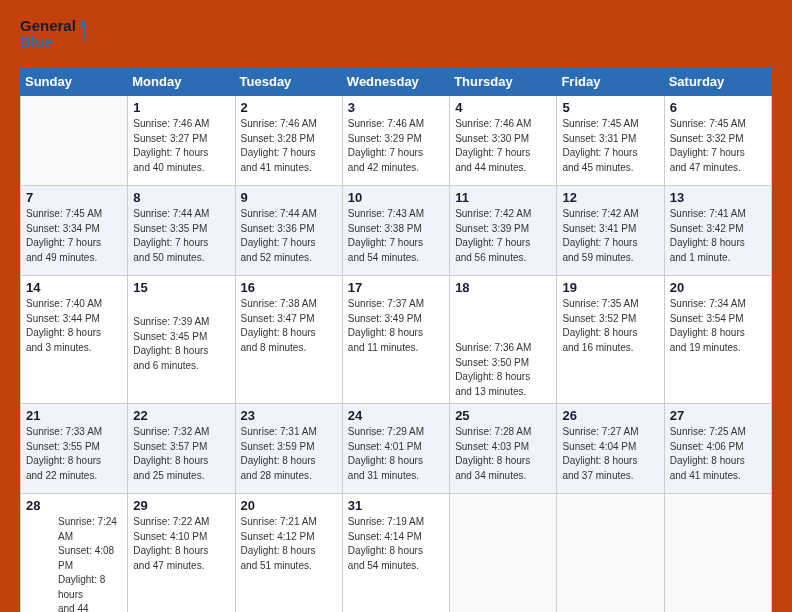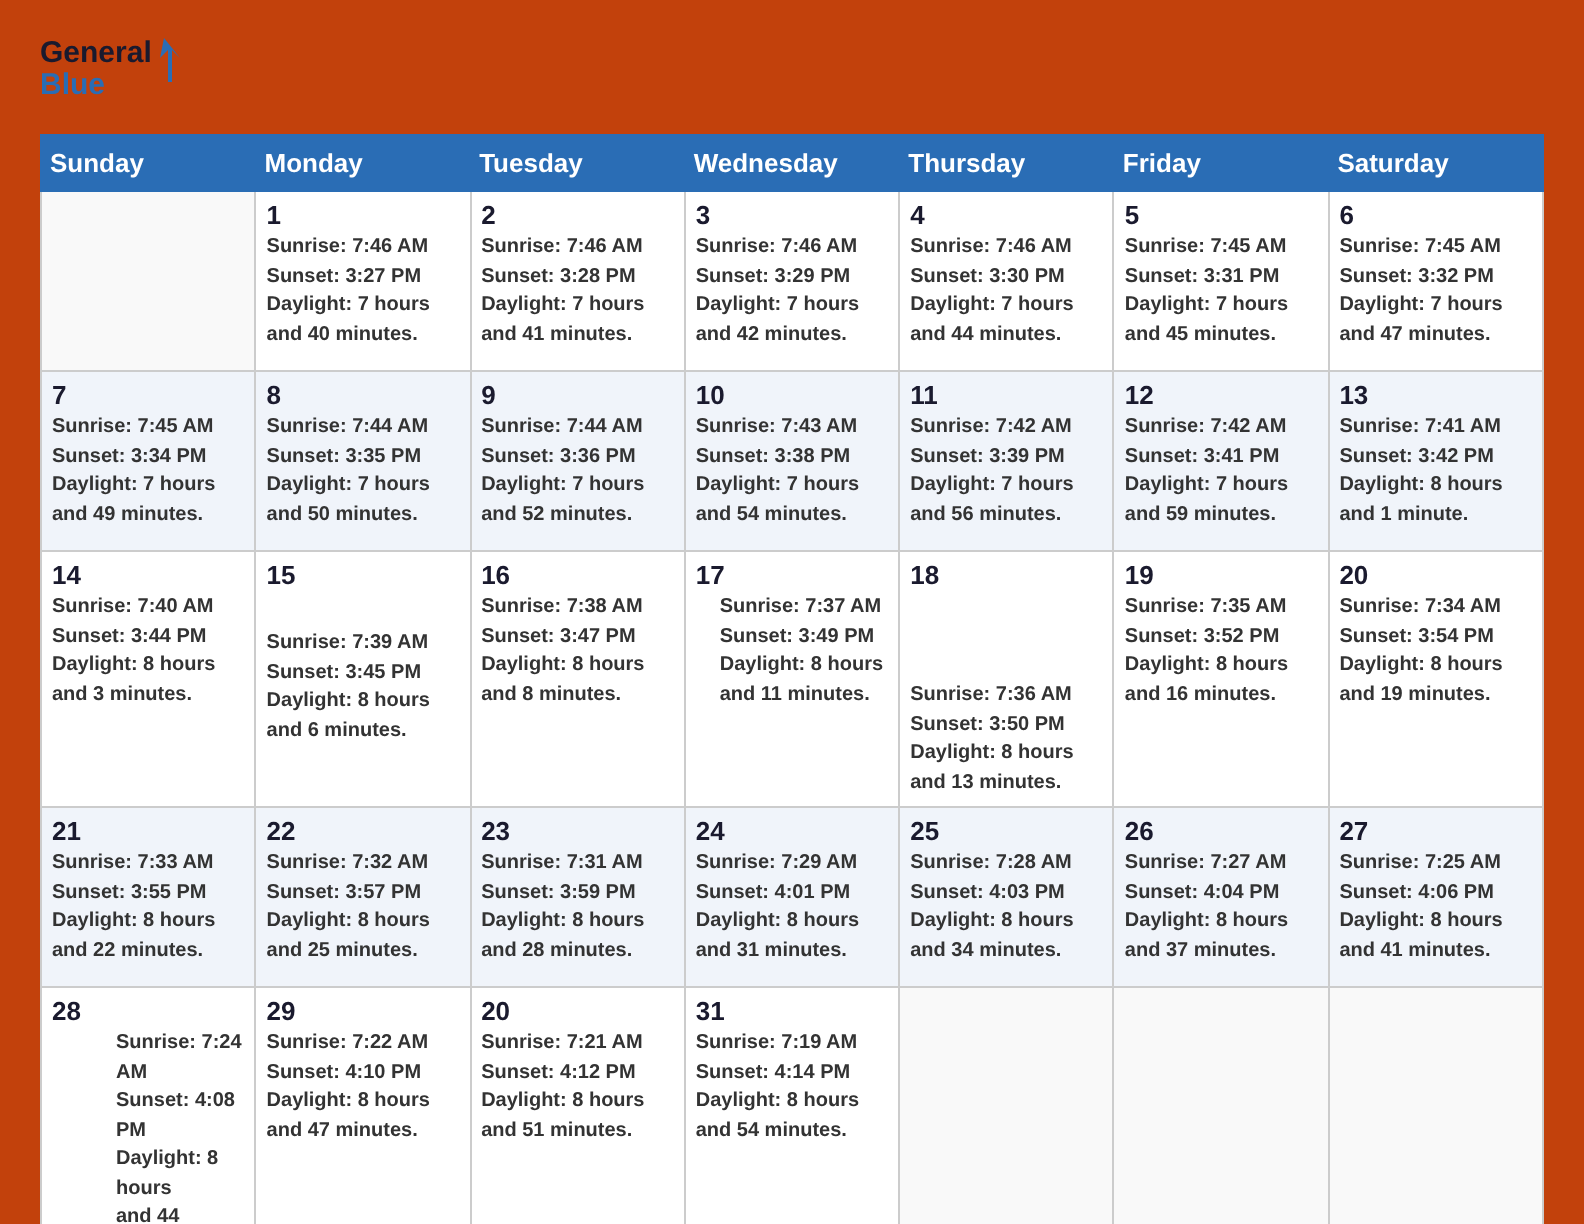--- a/index.html
+++ b/index.html
@@ -73,21 +73,20 @@
       font-size: 13px;
       font-weight: bold;
       color: #1a1a2e;
       display: block;
       margin-bottom: 2px;
     }
     .day-info {
       font-size: 10px;
       color: #333;
       line-height: 1.45;
-      font-weight: bold;
     }
     .empty-cell {
       background: #f9f9f9 !important;
     }
   </style>
 </head>
 <body>
 
 <div class="page">
   <div class="header">
@@ -230,21 +229,21 @@
           </td>
           <td>
             <span class="day-num">16</span>
             <div class="day-info" style="white-space: pre-line;">Sunrise: 7:38 AM
 Sunset: 3:47 PM
 Daylight: 8 hours
 and 8 minutes.</div>
           </td>
           <td>
             <span class="day-num">17</span>
-            <div class="day-info" style="white-space: pre-line; margin-left: 12px;">Sunrise: 7:37 AM
+            <div class="day-info" style="white-space: pre-line;">Sunrise: 7:37 AM
 Sunset: 3:49 PM
 Daylight: 8 hours
 and 11 minutes.</div>
           </td>
           <td>
             <span class="day-num">18</span>
             <div class="day-info" style="white-space: pre-line; margin-top: 46px;">Sunrise: 7:36 AM
 Sunset: 3:50 PM
 Daylight: 8 hours
 and 13 minutes.</div>

